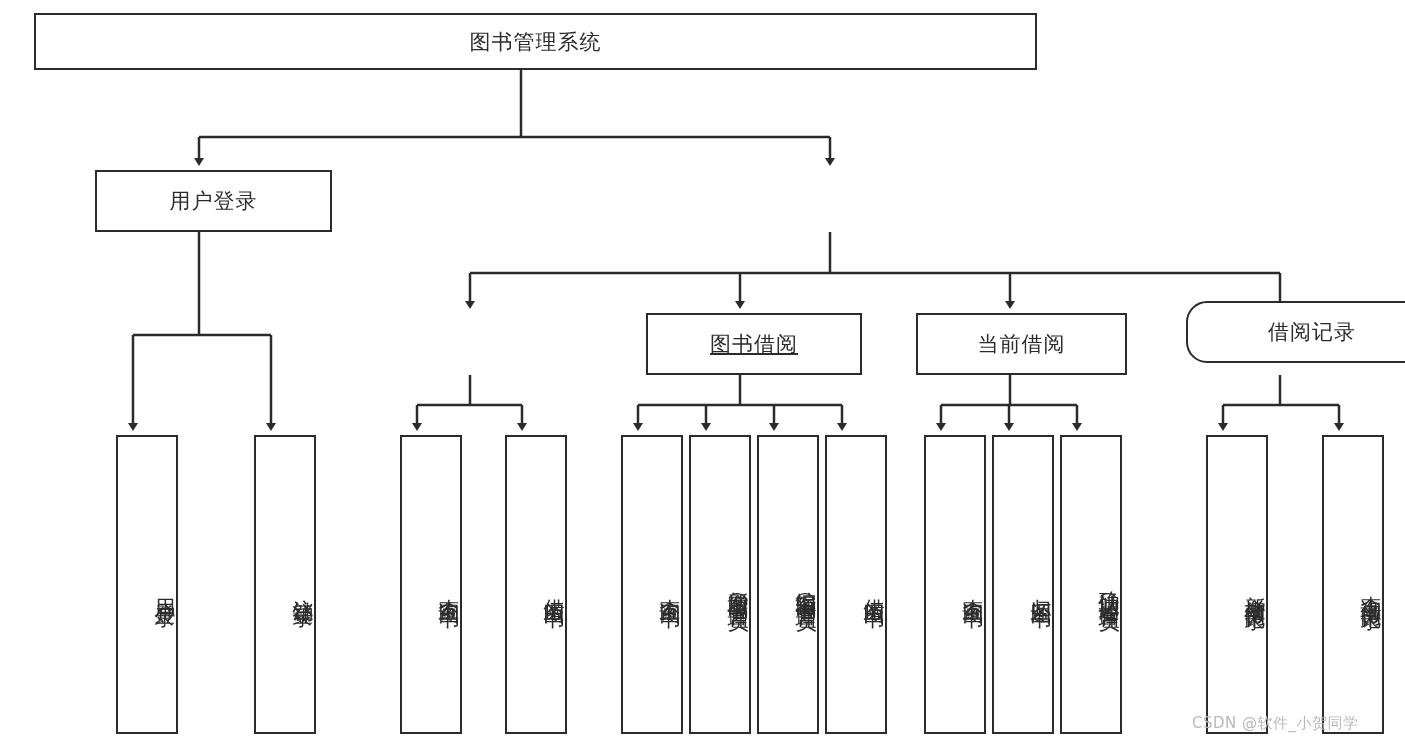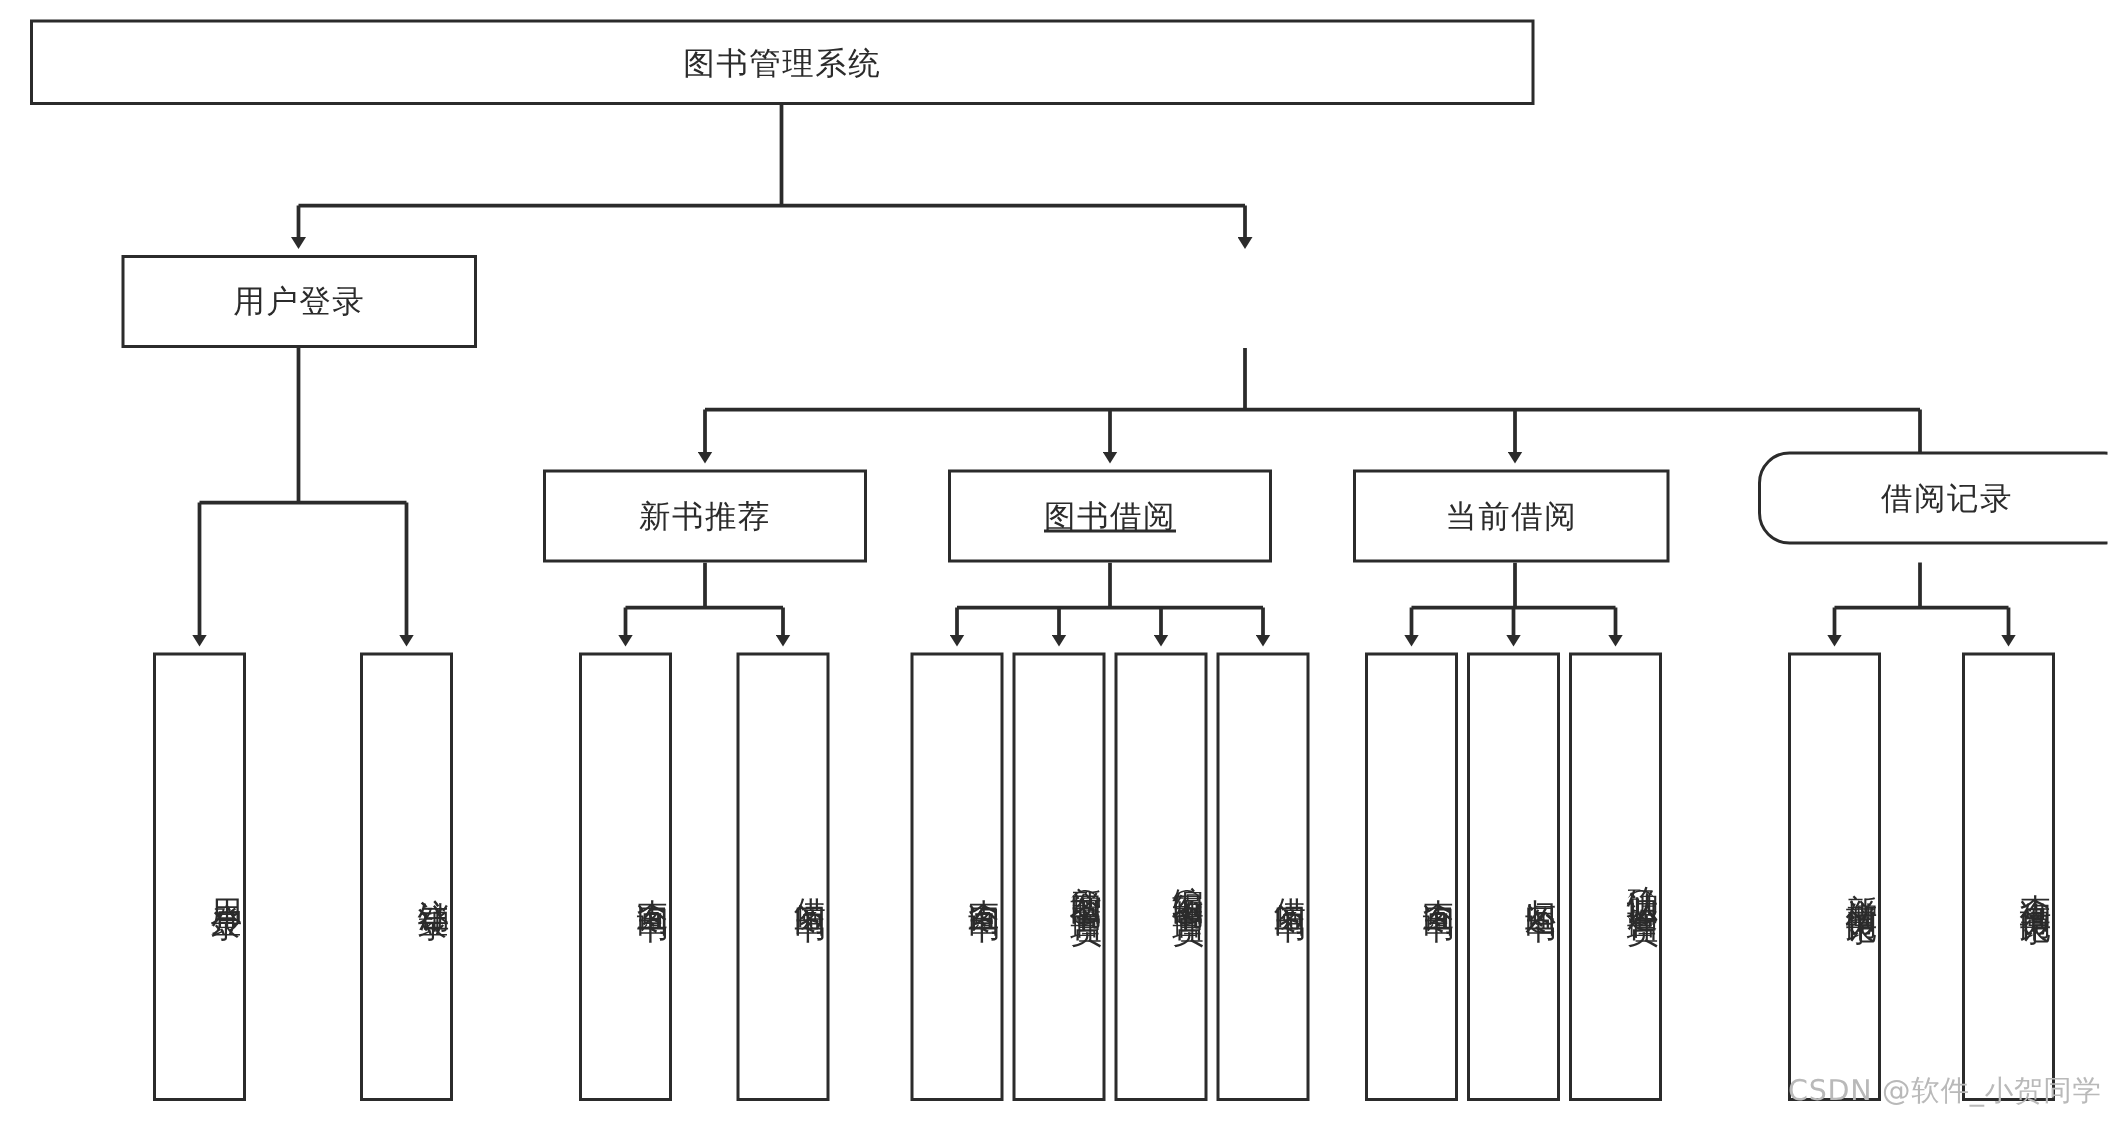--- a/index.html
+++ b/index.html
@@ -29,20 +29,21 @@
   }
   .node {
     position: absolute;
     box-sizing: border-box;
     border: 2.5px solid #2b2b2b;
     background: #ffffff;
     display: flex;
     align-items: center;
     justify-content: center;
     color: #2b2b2b;
+    margin-left: 14px;
   }
   .node.horiz {
     font-size: 21px;
     letter-spacing: 1px;
   }
   .node.vert {
     writing-mode: vertical-rl;
     text-orientation: upright;
     font-size: 21px;
     letter-spacing: 3px;
@@ -51,21 +52,21 @@
     justify-content: center;
     line-height: 1.05;
   }
   .node .label {
     display: block;
   }
   #watermark {
     position: absolute;
     left: 1192px;
     top: 714px;
-    font-size: 19px;
+    font-size: 15px;
     color: #b9b9b9;
     white-space: nowrap;
     letter-spacing: 0.5px;
   }
 </style>
 </head>
 <body>
 
 <div id="diagram">
 
@@ -118,23 +119,20 @@
   </svg>
 
   <div class="node horiz" style="left:20px; top:13px; width:1003px; height:57px;">
     <span class="label">图书管理系统</span>
   </div>
 
   <div class="node horiz" style="left:81px; top:170px; width:237px; height:62px;">
     <span class="label">用户登录</span>
   </div>
 
-  <div class="node horiz" style="left:362px; top:313px; width:216px; height:62px;">
-    <span class="label">新书推荐</span>
-  </div>
   <div class="node horiz" style="left:632px; top:313px; width:216px; height:62px;text-decoration:underline;">
     <span class="label">图书借阅</span>
   </div>
   <div class="node horiz" style="left:902px; top:313px; width:211px; height:62px;">
     <span class="label">当前借阅</span>
   </div>
   <div class="node horiz" style="left:1172px; top:301px; width:252px; height:62px;border-radius:21px;">
     <span class="label">借阅记录</span>
   </div>
 

